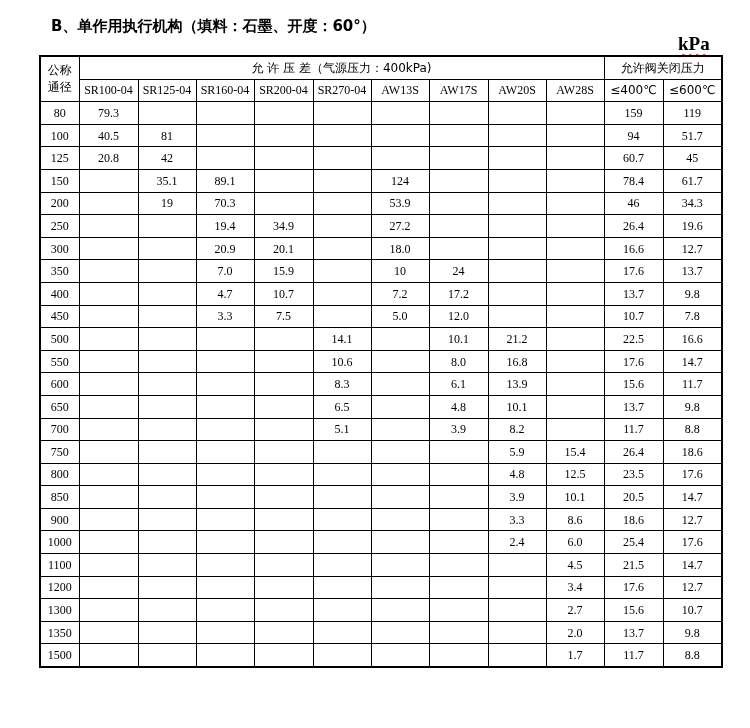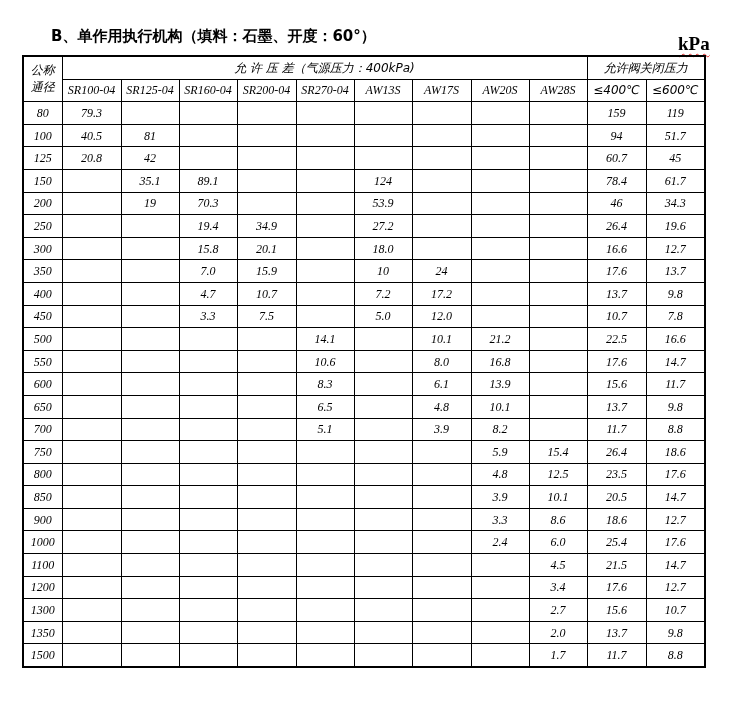--- a/index.html
+++ b/index.html
@@ -1,23 +1,23 @@
 <!DOCTYPE html>
 <html><head>
 <meta charset="utf-8">
 <style>
   html, body { margin: 0; padding: 0; background: #ffffff; }
   body { width: 750px; height: 728px; position: relative; overflow: hidden;
          font-family: "Liberation Serif", "DejaVu Serif", serif; color: #000; }
-  .title { position: absolute; left: 51px; top: 27px; font-size: 15px; font-weight: bold;
+  .title { position: absolute; left: 51px; top: 17px; font-size: 15px; font-weight: bold;
            font-family: "DejaVu Sans", "Liberation Sans", sans-serif; letter-spacing: 0px; }
   .unit { position: absolute; left: 678px; top: 33px; font-size: 19px; font-weight: bold;
           text-decoration: underline wavy #e03030; text-decoration-thickness: 1px; text-underline-offset: 3px; }
-  table.grid { position: absolute; left: 22px; top: 55px; border-collapse: collapse;
-               border: 2.5px solid #000; table-layout: fixed; font-style: italic; }
+  table.grid { position: absolute; left: 39px; top: 55px; border-collapse: collapse;
+               border: 2.5px solid #000; table-layout: fixed; }
   table.grid td, table.grid th { border: 1px solid #000; padding: 0; text-align: center;
                font-weight: normal; font-size: 12px; height: 21.6px; line-height: 12px; white-space: nowrap; }
   .cn { font-family: "DejaVu Sans", "Liberation Sans", sans-serif; font-size: 12px; }
   .cn-sm { font-family: "DejaVu Sans", "Liberation Sans", sans-serif; font-size: 11px; }
   .rowhead { font-size: 12px; }
   .hdr-main { text-align: center; }
 </style>
 </head>
 <body>
 
@@ -144,21 +144,21 @@
         <td></td>
         <td></td>
         <td></td>
         <td>26.4</td>
         <td>19.6</td>
       </tr>
       <tr>
         <td class="rowhead">300</td>
         <td></td>
         <td></td>
-        <td>15.8</td>
+        <td>20.9</td>
         <td>20.1</td>
         <td></td>
         <td>18.0</td>
         <td></td>
         <td></td>
         <td></td>
         <td>16.6</td>
         <td>12.7</td>
       </tr>
       <tr>

